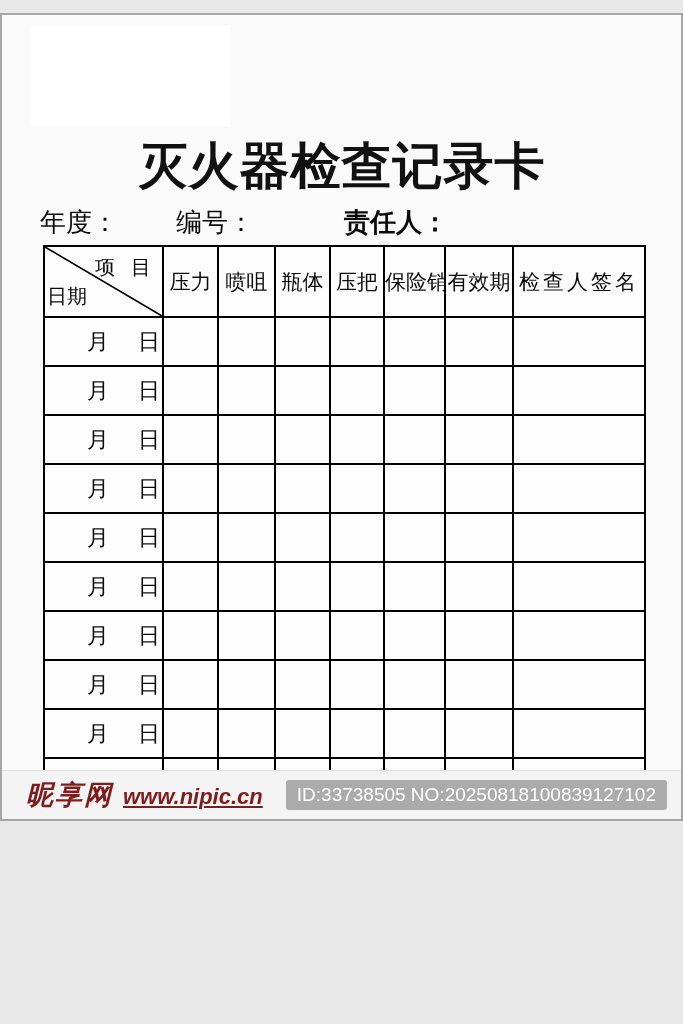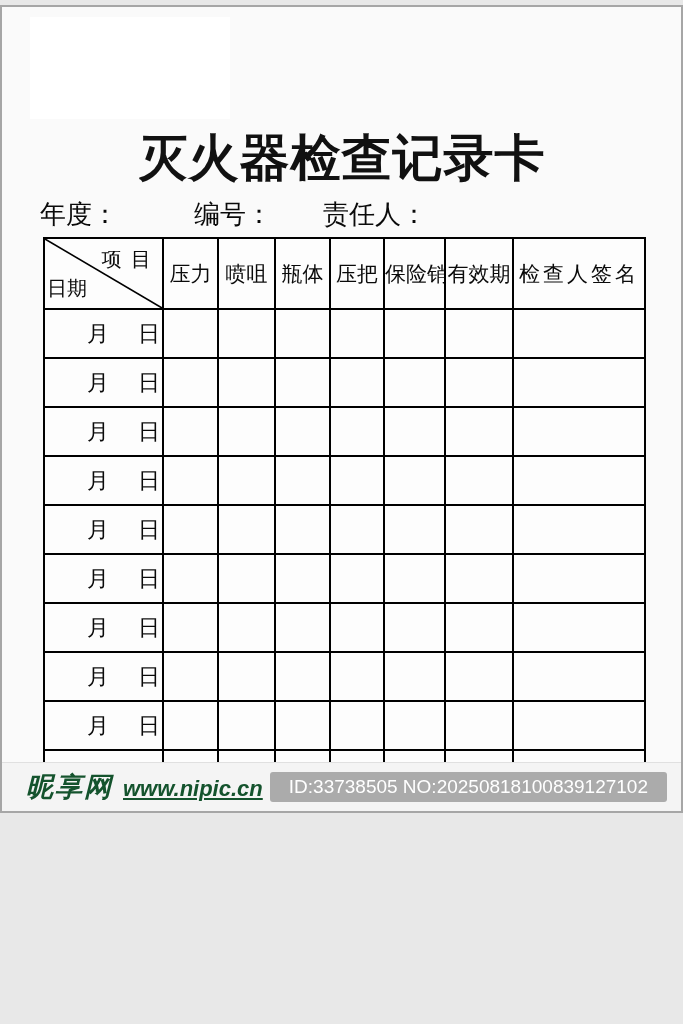--- a/index.html
+++ b/index.html
@@ -3,21 +3,21 @@
 <meta charset="utf-8">
 <style>
   * { margin: 0; padding: 0; box-sizing: border-box; }
   html, body { background: #e8e8e8; }
   body { font-family: "Liberation Sans", "DejaVu Sans", sans-serif; }
 
   .page {
     position: relative;
     width: 683px;
     height: 808px;
-    margin: 5px auto;
+    margin: 13px auto;
     background: #fafafa;
     border: 2px solid #a6a6a6;
     overflow: hidden;
     color: #0a0a0a;
   }
 
   .white-patch {
     position: absolute;
     left: 28px; top: 10px;
     width: 200px; height: 102px;
@@ -30,22 +30,22 @@
     text-align: center;
     font-size: 50px;
     font-weight: 800;
     letter-spacing: 1px;
     color: #111;
   }
 
   .meta-row { position: absolute; top: 190px; left: 0; right: 0; height: 34px; font-size: 26px; padding-left: 30px; }
   .meta-label { position: absolute; white-space: nowrap; }
   .meta-year { left: 38px; }
-  .meta-number { left: 192px; font-family: Liberation Mono, monospace; }
-  .meta-responsible { left: 321px; }
+  .meta-number { left: 174px; font-family: Liberation Mono, monospace; }
+  .meta-responsible { left: 342px; font-weight: bold; }
 
   table.form-table {
     position: absolute;
     left: 41px; top: 230px;
     width: 601px;
     border-collapse: collapse;
     table-layout: fixed;
     background: #fdfdfd;
   }
   .form-table th, .form-table td {
@@ -61,21 +61,21 @@
   .col-3 { width: 55px; }
   .col-4 { width: 54px; }
   .col-5 { width: 61px; }
   .col-6 { width: 68px; }
   .col-7 { width: 132px; }
 
   .form-table thead tr { height: 71px; }
   .form-table thead th { font-size: 21px; white-space: nowrap; }
   .form-table thead th:last-child { letter-spacing: 3px; border-radius: 32px; }
 
-  .corner-cell { position: relative; }
+  .corner-cell { position: relative; font-family: Liberation Mono, monospace; }
   .corner-cell svg.diag {
     position: absolute; inset: 0;
     width: 100%; height: 100%;
     display: block;
   }
   .corner-cell svg.diag line { stroke: #000; stroke-width: 1.6; vector-effect: non-scaling-stroke; }
   .corner-top {
     position: absolute; top: 7px; right: 9px;
     font-size: 20px; letter-spacing: 2px; white-space: nowrap;
   }
@@ -110,33 +110,33 @@
     height: 49px;
     background: #f4f4f4;
     border-top: 1px solid #e0e0e0;
   }
   .wm-left {
     position: absolute;
     left: 24px; top: 50%;
     transform: translateY(-50%);
     display: flex; align-items: baseline; gap: 10px;
     font-style: italic;
-    color: #14532d;
+    color: #7f1d1d;
     white-space: nowrap;
   }
   .wm-site { font-size: 27px; font-weight: 800; letter-spacing: 2px; }
   .wm-url { font-size: 22px; font-weight: 700; text-decoration: underline; }
   .id-badge {
     position: absolute;
     right: 14px; top: 50%;
     transform: translateY(-50%);
     background: #ababab;
     color: #ffffff;
     font-size: 19px;
-    padding: 4px 19px;
+    padding: 4px 11px;
     border-radius: 3px;
     white-space: nowrap;
   }
 </style>
 </head>
 <body>
 
 <div class="page">
 
   <div class="white-patch"></div>

